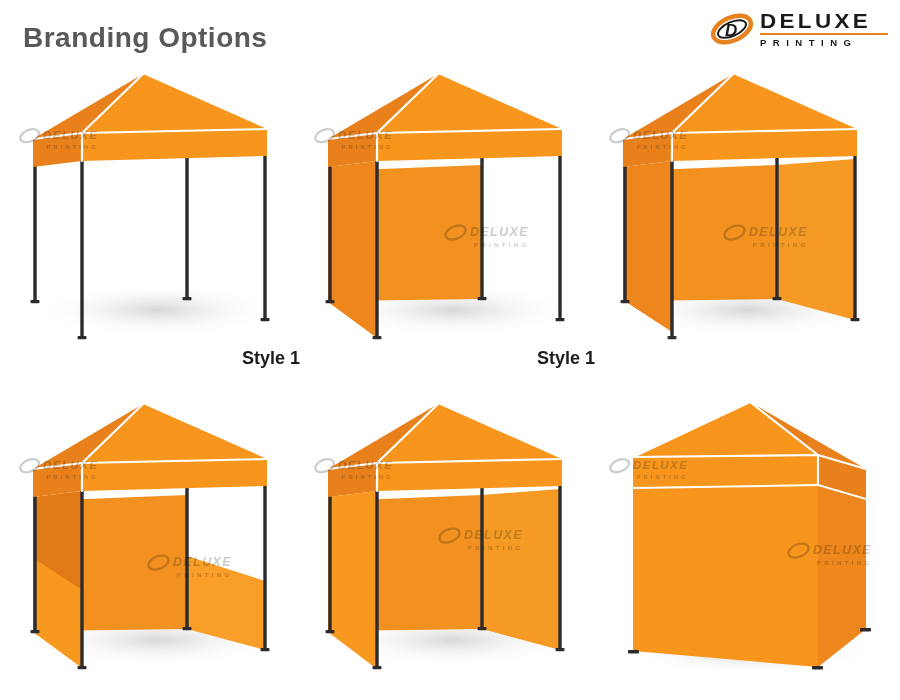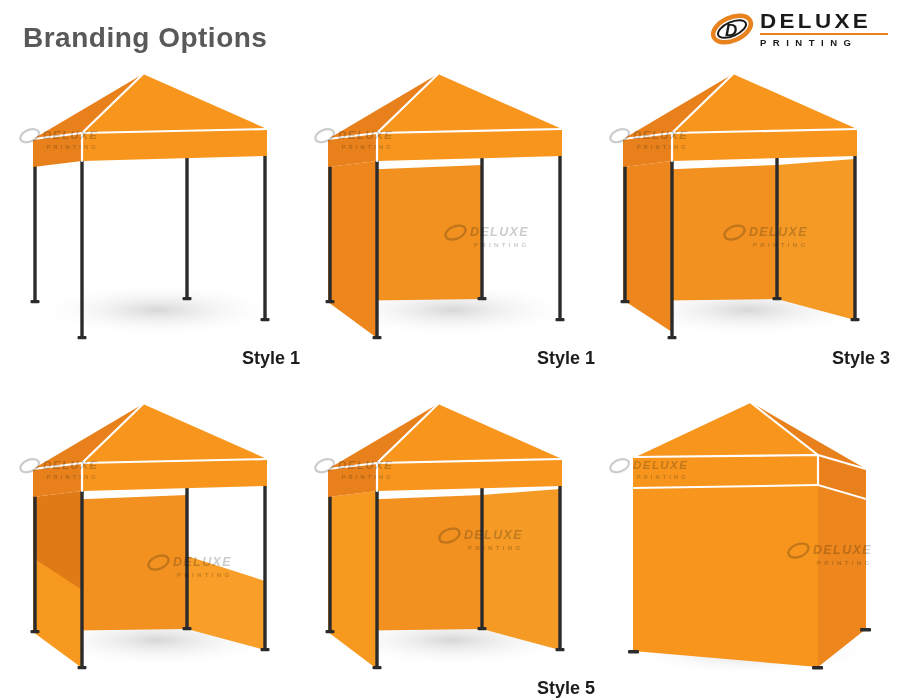--- a/index.html
+++ b/index.html
@@ -185,21 +185,20 @@
       <text x="28" y="19" font-size="13" font-weight="bold" font-style="italic" letter-spacing="1.5" fill="currentColor">DELUXE</text>
       <text x="32" y="30" font-size="6.5" font-weight="bold" letter-spacing="3.4" fill="currentColor">PRINTING</text>
     </svg>
     <svg class="wm wm-b" viewBox="0 0 125 34">
       <g transform="rotate(-22 13 15)">
           <ellipse cx="13" cy="15" rx="11" ry="6.5" fill="none" stroke="currentColor" stroke-width="2.4"></ellipse>
         </g>
       <text x="28" y="19" font-size="13" font-weight="bold" font-style="italic" letter-spacing="1.5" fill="currentColor">DELUXE</text>
       <text x="32" y="30" font-size="6.5" font-weight="bold" letter-spacing="3.4" fill="currentColor">PRINTING</text>
     </svg>
-    <div class="style-label">Style 3</div>
   </div>
 
   <div class="tile t4">
     <svg class="tent" width="290" height="310" viewBox="0 0 290 310">
       <defs>
           <radialGradient id="sh4">
             <stop offset="0" stop-color="var(--c-shadow)"></stop>
             <stop offset="1" stop-color="#fff" stop-opacity="0"></stop>
           </radialGradient>
         </defs>
@@ -281,21 +280,20 @@
       <text x="28" y="19" font-size="13" font-weight="bold" font-style="italic" letter-spacing="1.5" fill="currentColor">DELUXE</text>
       <text x="32" y="30" font-size="6.5" font-weight="bold" letter-spacing="3.4" fill="currentColor">PRINTING</text>
     </svg>
     <svg class="wm wm-b" viewBox="0 0 125 34">
       <g transform="rotate(-22 13 15)">
           <ellipse cx="13" cy="15" rx="11" ry="6.5" fill="none" stroke="currentColor" stroke-width="2.4"></ellipse>
         </g>
       <text x="28" y="19" font-size="13" font-weight="bold" font-style="italic" letter-spacing="1.5" fill="currentColor">DELUXE</text>
       <text x="32" y="30" font-size="6.5" font-weight="bold" letter-spacing="3.4" fill="currentColor">PRINTING</text>
     </svg>
-    <div class="style-label">Style 5</div>
   </div>
 
   <div class="tile t6">
     <svg class="tent" width="290" height="310" viewBox="0 0 290 310">
       <defs>
           <radialGradient id="sh6">
             <stop offset="0" stop-color="var(--c-shadow)"></stop>
             <stop offset="1" stop-color="#fff" stop-opacity="0"></stop>
           </radialGradient>
         </defs>

